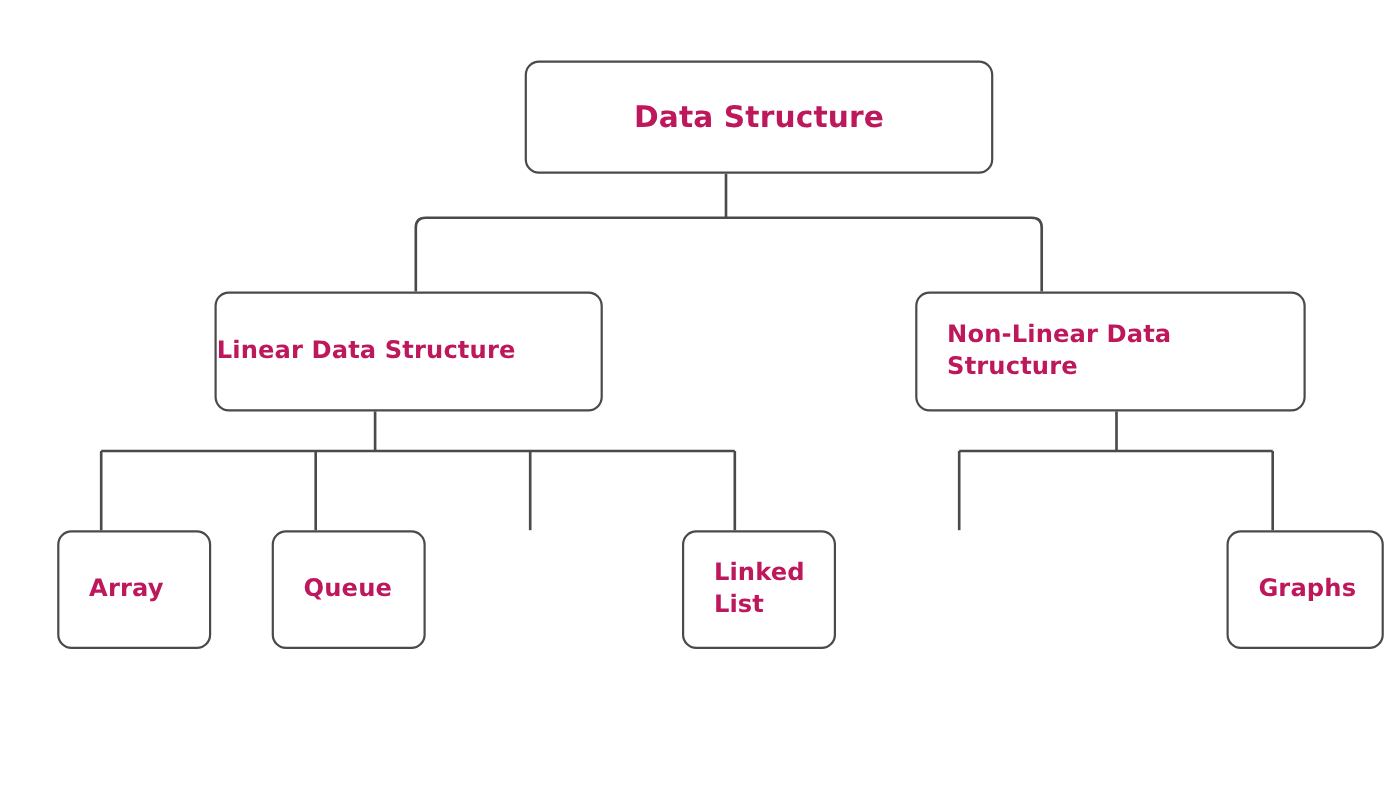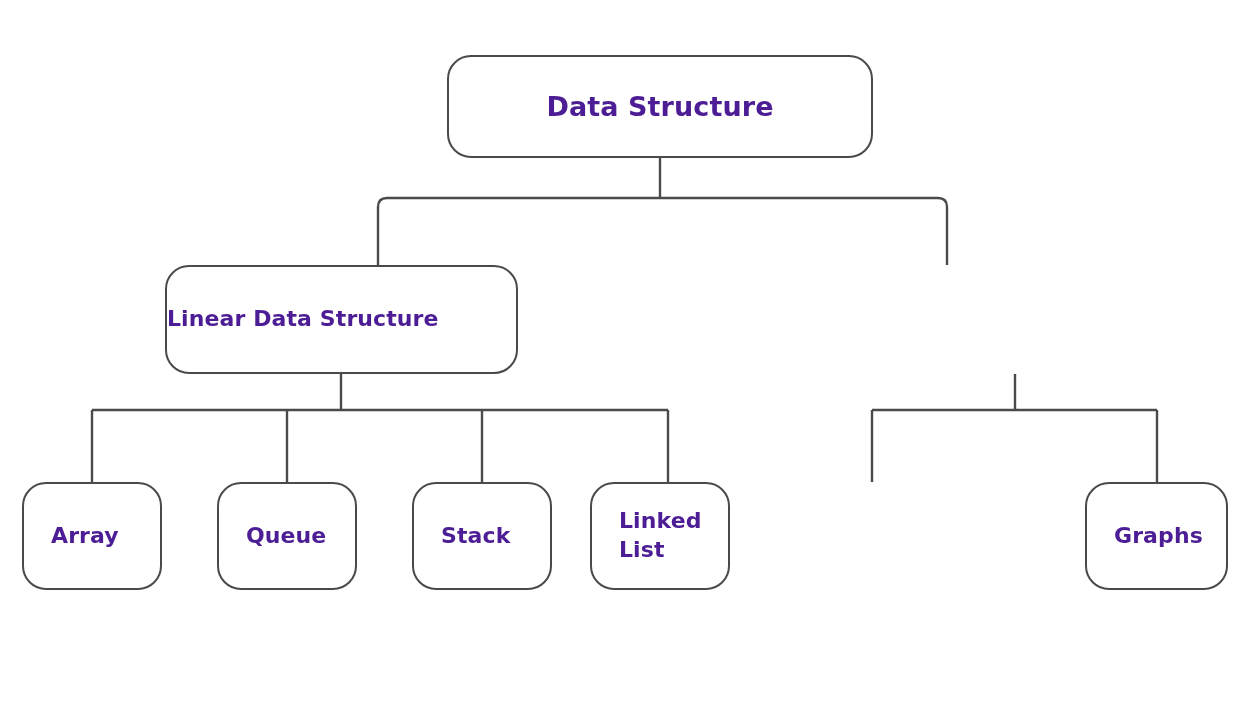--- a/index.html
+++ b/index.html
@@ -38,26 +38,27 @@
     stroke-linecap: butt;
   }
 
   
   .node {
     position: absolute;
     z-index: 2;
     box-sizing: border-box;
     background: #ffffff;
     border: 2.4px solid #4a4a4a;
-    border-radius: 24px;
+    border-radius: 13px;
     display: flex;
     align-items: center;
-    color: #4c1d95;
+    color: #be185d;
     font-weight: bold;
     letter-spacing: 0.1px;
+    margin-left: 30px;
   }
 
   .node-label {
     width: 100%;
     line-height: 1.30;
   }
 
   
   .node.level-root {
     font-size: 27px;
@@ -123,32 +124,32 @@
   </svg>
 
   <div class="node level-root" style="left:447px; top:55px; width:426px; height:103px;">
     <span class="node-label">Data Structure</span>
   </div>
 
   <div class="node level-branch centered-label" style="left:165px; top:265px; width:353px; height:109px;">
     <span class="node-label">Linear Data Structure</span>
   </div>
 
+  <div class="node level-branch" style="left:802px; top:265px; width:355px; height:109px;">
+    <span class="node-label">Non-Linear Data Structure</span>
+  </div>
 
   <div class="node level-leaf" style="left:217px; top:482px; width:140px; height:108px;">
     <span class="node-label">Queue</span>
   </div>
 
   <div class="node level-leaf" style="left:22px; top:482px; width:140px; height:108px;">
     <span class="node-label">Array</span>
   </div>
 
-  <div class="node level-leaf" style="left:412px; top:482px; width:140px; height:108px;">
-    <span class="node-label">Stack</span>
-  </div>
 
   <div class="node level-leaf" style="left:590px; top:482px; width:140px; height:108px;">
     <span class="node-label">Linked List</span>
   </div>
 
 
   <div class="node level-leaf" style="left:1085px; top:482px; width:143px; height:108px;justify-content:flex-end;">
     <span class="node-label">Graphs</span>
   </div>
 

